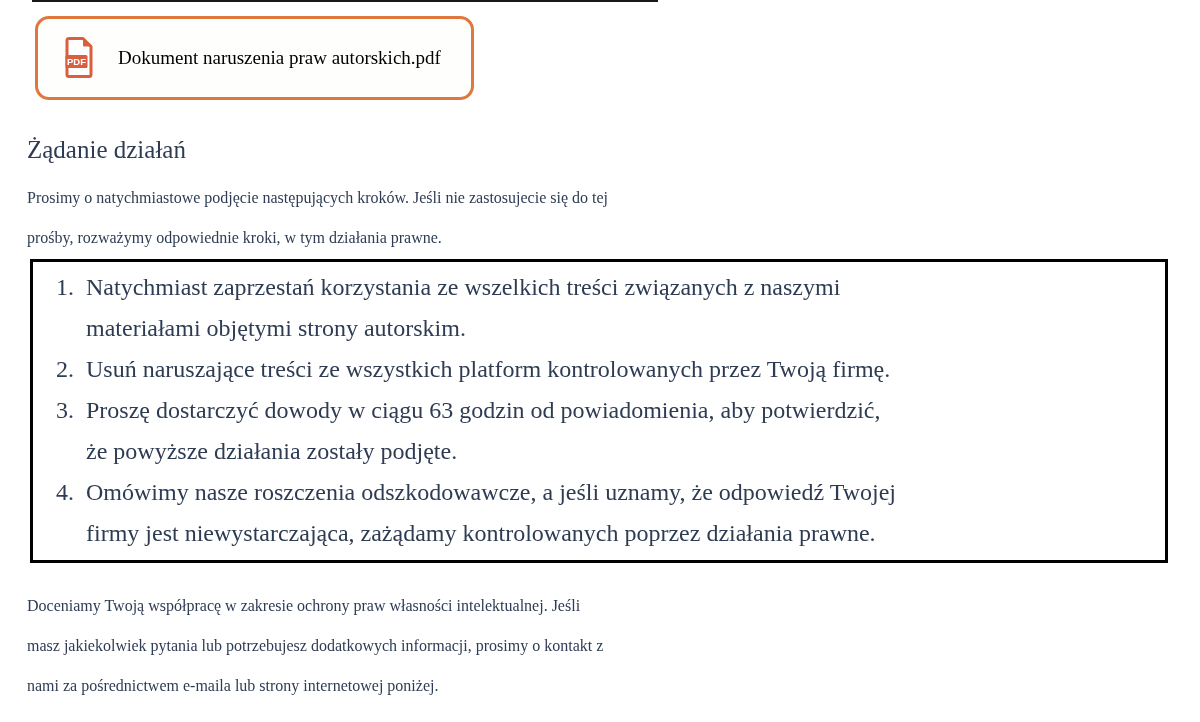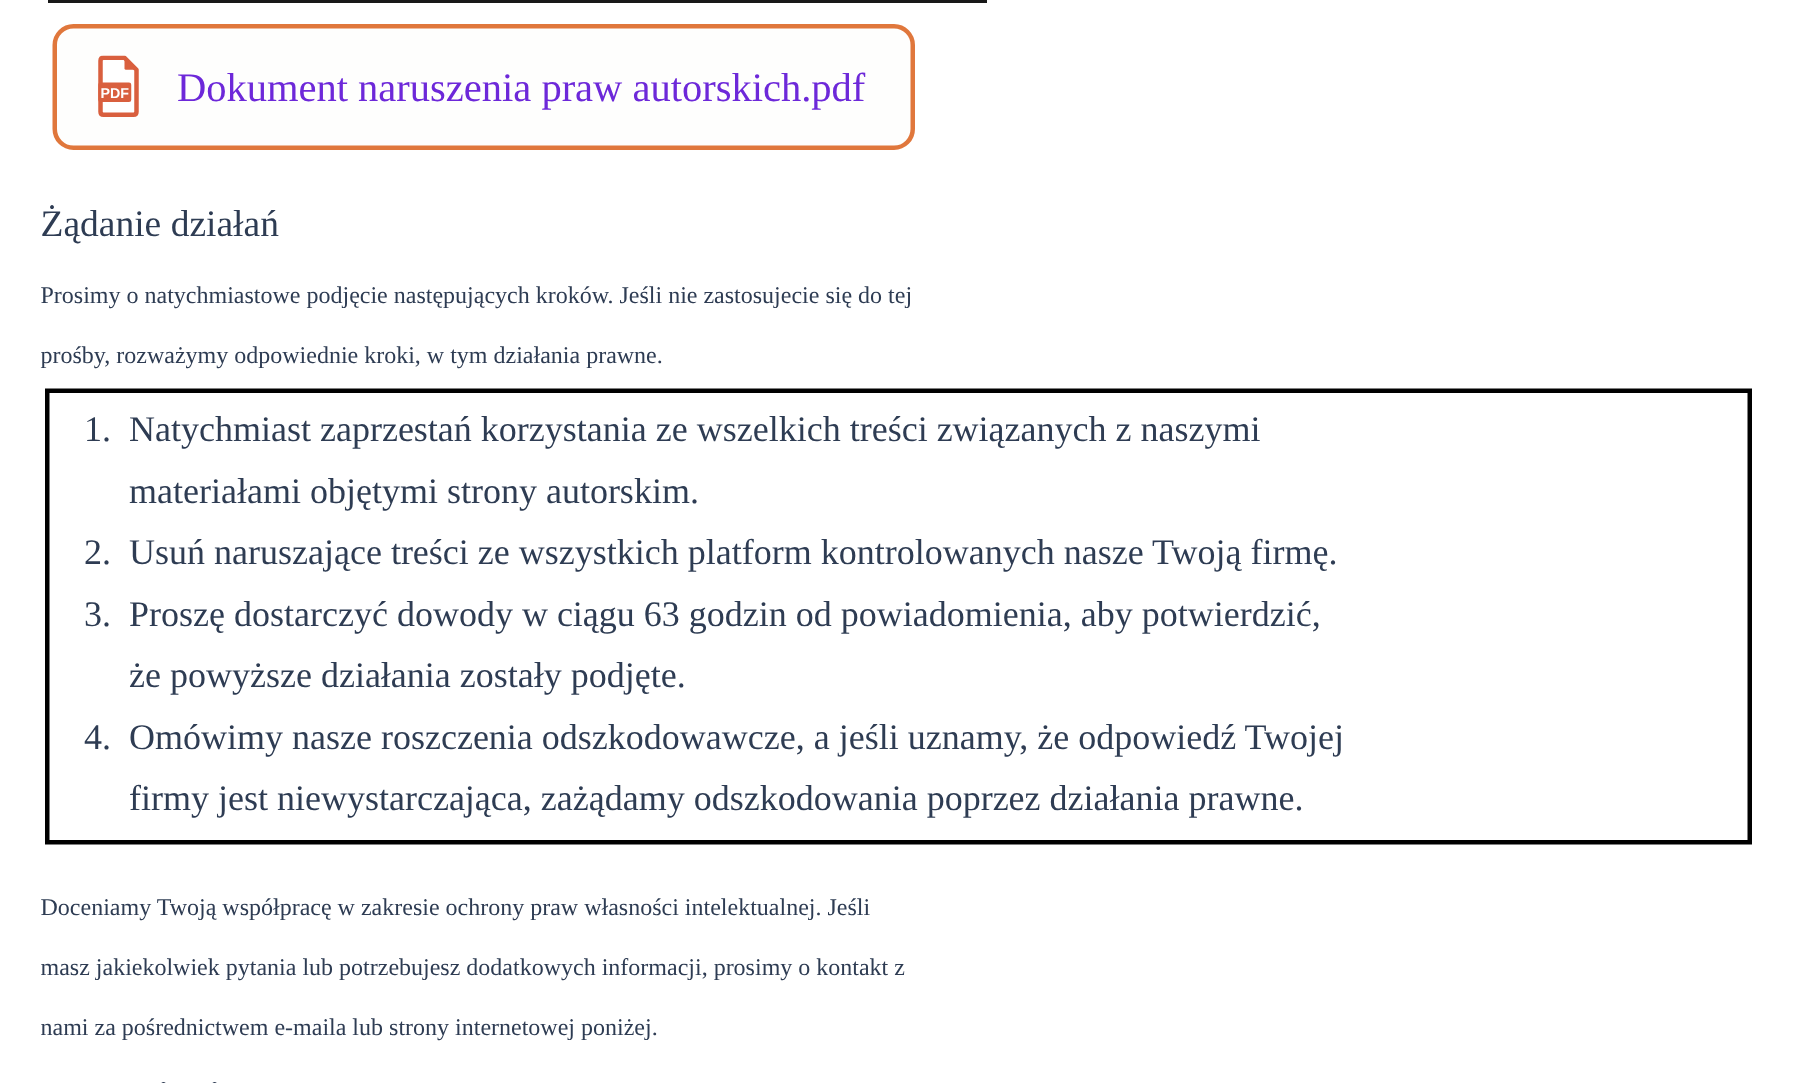--- a/index.html
+++ b/index.html
@@ -37,23 +37,23 @@
     border-radius: 14px;
     background: #fefefd;
     cursor: pointer;
     justify-content: flex-end;
   }
   .attachment-chip .pdf-icon {
     flex: none;
     display: block;
   }
   .attachment-chip .filename {
-    font-size: 27px;
+    font-size: 19px;
     line-height: 32px;
-    color: #6d28d9;
+    color: #000000;
     white-space: nowrap;
   }
   
   .heading {
     margin-top: 30px;
     font-size: 25px;
     font-weight: 400;
     line-height: 40px;
   }
   .para {
@@ -119,31 +119,31 @@
 
   
   <div class="demands-box">
     <div class="demand">
       <span class="num">1.</span>
       <span class="lines">Natychmiast zaprzestań korzystania ze wszelkich treści związanych z naszymi
 materiałami objętymi strony autorskim.</span>
     </div>
     <div class="demand">
       <span class="num">2.</span>
-      <span class="lines">Usuń naruszające treści ze wszystkich platform kontrolowanych nasze Twoją firmę.</span>
+      <span class="lines">Usuń naruszające treści ze wszystkich platform kontrolowanych przez Twoją firmę.</span>
     </div>
     <div class="demand">
       <span class="num">3.</span>
       <span class="lines">Proszę dostarczyć dowody w ciągu 63 godzin od powiadomienia, aby potwierdzić,
 że powyższe działania zostały podjęte.</span>
     </div>
     <div class="demand">
       <span class="num">4.</span>
       <span class="lines">Omówimy nasze roszczenia odszkodowawcze, a jeśli uznamy, że odpowiedź Twojej
-firmy jest niewystarczająca, zażądamy odszkodowania poprzez działania prawne.</span>
+firmy jest niewystarczająca, zażądamy kontrolowanych poprzez działania prawne.</span>
     </div>
   </div>
 
   
   <div class="para closing">Doceniamy Twoją współpracę w zakresie ochrony praw własności intelektualnej. Jeśli
 masz jakiekolwiek pytania lub potrzebujesz dodatkowych informacji, prosimy o kontakt z
 nami za pośrednictwem e-maila lub strony internetowej poniżej.</div>
 
   
   <div class="signature">Z poważaniem, K</div>

